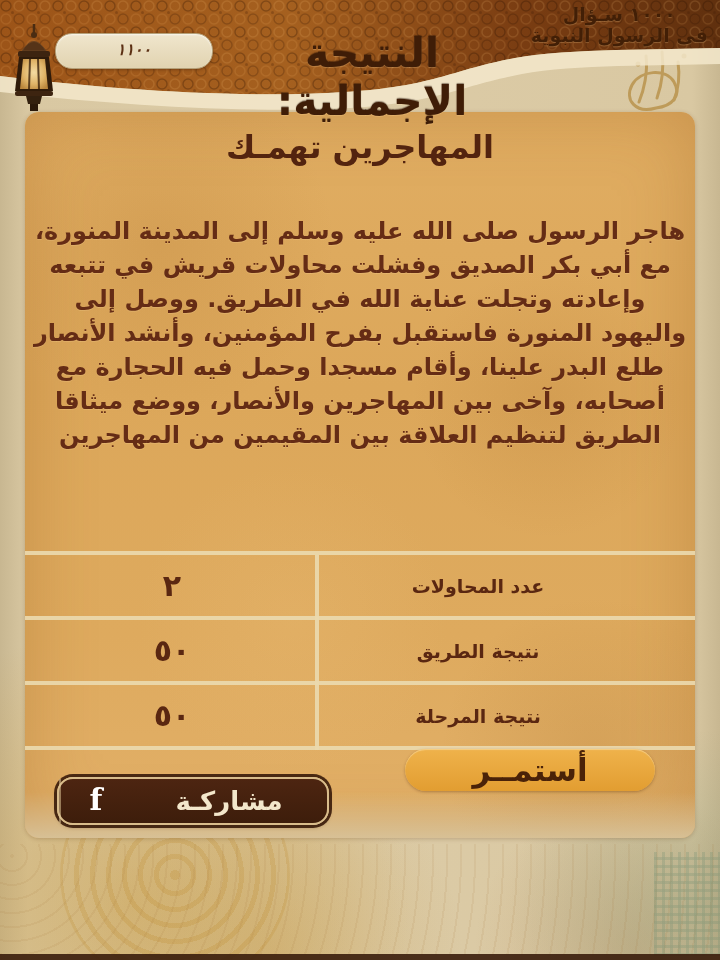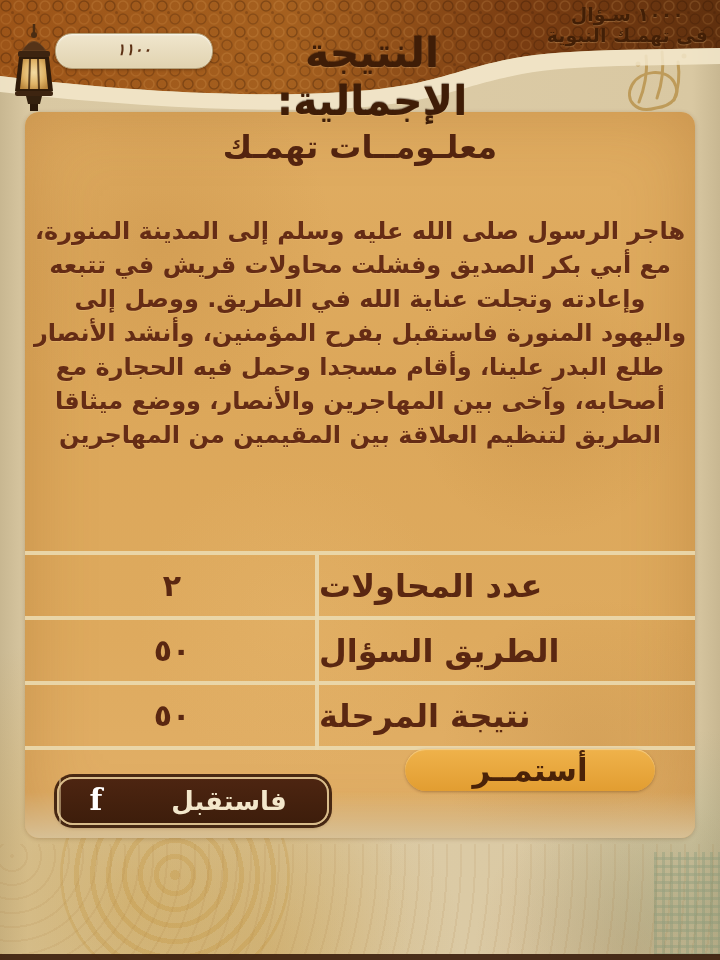--- a/index.html
+++ b/index.html
@@ -73,21 +73,21 @@
   .stats{
     position:absolute;top:439px;left:0;right:0;
     border-top:4px solid rgba(234,217,174,.92);
   }
   .stat-row{
     position:relative;height:61px;display:flex;align-items:center;
     border-bottom:4px solid rgba(234,217,174,.92);
   }
   .stat-label{
     width:376px;padding-left:0;padding-right:58px;box-sizing:border-box;
-    text-align:left;font-size:32px;font-weight:bold;color:#5a2711;
+    text-align:center;font-size:19px;font-weight:bold;color:#5a2711;
   }
   .stat-value{
     flex:1;text-align:center;font-size:30px;font-weight:bold;color:#5a2711;
   }
   .v-divider{
     position:absolute;top:0;bottom:-4px;right:376px;width:4px;
     background:rgba(234,217,174,.92);
   }
   
   .btn-continue{
@@ -200,63 +200,63 @@
     <path d="M19,35 L41,35 L44,65 L16,65 Z" fill="url(#glow)"></path>
     <line x1="26" y1="35" x2="25" y2="65" stroke="rgba(58,34,12,0.8)" stroke-width="2"></line>
     <line x1="34" y1="35" x2="35" y2="65" stroke="rgba(58,34,12,0.8)" stroke-width="2"></line>
     <rect x="11" y="67" width="38" height="5" rx="2" fill="#3d2410"></rect>
     <path d="M22,72 L38,72 L36,80 L24,80 Z" fill="#33200e"></path>
     <rect x="26" y="80" width="8" height="7" fill="#2a1809"></rect>
   </svg>
 
   <div class="app-title">
     <div>١٠٠٠ سـؤال</div>
-    <div>فى تهمـك النبوية</div>
+    <div>فى الرسول النبوية</div>
   </div>
 
   <div class="header-title">النتيجة الإجمالية:</div>
 
   <div class="score-pill">١١٠٠</div>
 
   <div class="card">
-    <div class="card-title">معلـومــات تهمـك</div>
+    <div class="card-title">المهاجرين تهمـك</div>
 
     <div class="paragraph">
       <div>هاجر الرسول صلى الله عليه وسلم إلى المدينة المنورة،</div>
       <div>مع أبي بكر الصديق وفشلت محاولات قريش في تتبعه</div>
       <div>وإعادته وتجلت عناية الله في الطريق. ووصل إلى</div>
       <div>واليهود المنورة فاستقبل بفرح المؤمنين، وأنشد الأنصار</div>
       <div>طلع البدر علينا، وأقام مسجدا وحمل فيه الحجارة مع</div>
       <div>أصحابه، وآخى بين المهاجرين والأنصار، ووضع ميثاقا</div>
       <div>الطريق لتنظيم العلاقة بين المقيمين من المهاجرين</div>
     </div>
 
     <div class="stats">
       <div class="stat-row">
         <div class="stat-label">عدد المحاولات</div>
         <div class="stat-value">٢</div>
         <div class="v-divider"></div>
       </div>
       <div class="stat-row">
-        <div class="stat-label">الطريق السؤال</div>
+        <div class="stat-label">نتيجة الطريق</div>
         <div class="stat-value">٥٠</div>
         <div class="v-divider"></div>
       </div>
       <div class="stat-row">
         <div class="stat-label">نتيجة المرحلة</div>
         <div class="stat-value">٥٠</div>
         <div class="v-divider"></div>
       </div>
     </div>
 
     <div class="card-fade"></div>
   </div>
 
   <div class="btn-continue">أستمــر</div>
 
   <div class="btn-share" dir="ltr">
     <div class="fb-zone">
       <span class="fb-f">f</span>
     </div>
-    <div class="share-label">فاستقبل</div>
+    <div class="share-label">مشاركـة</div>
   </div>
 
 </div>
 
 </body></html>

